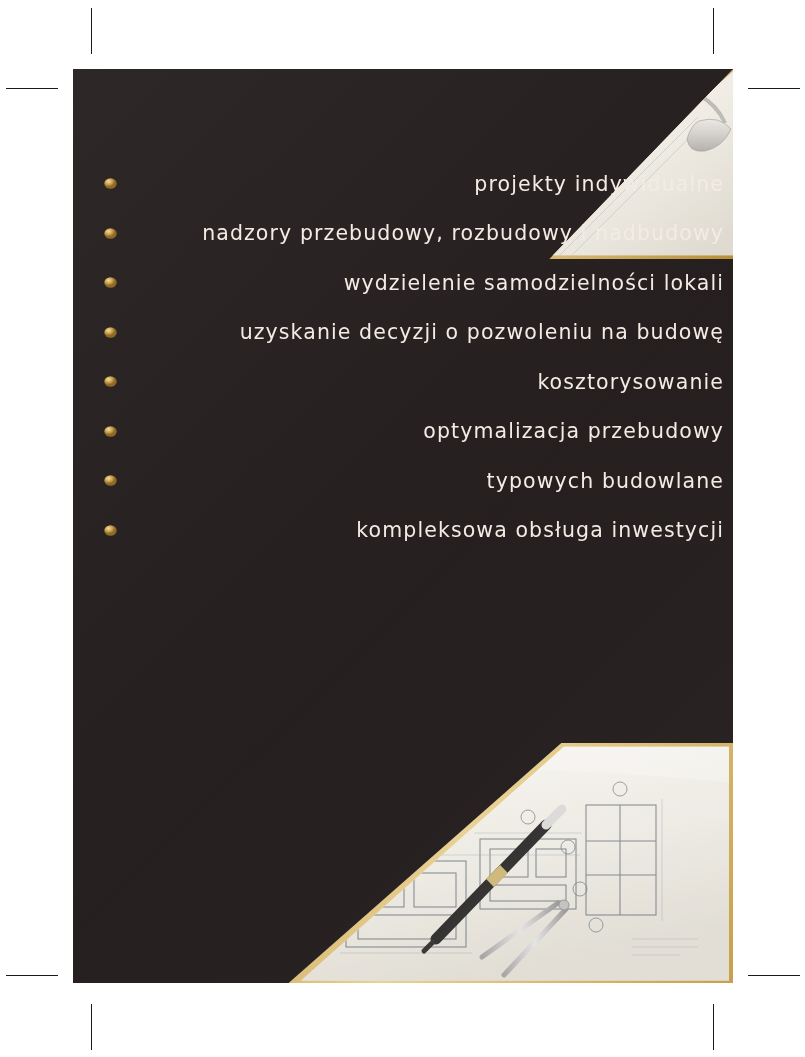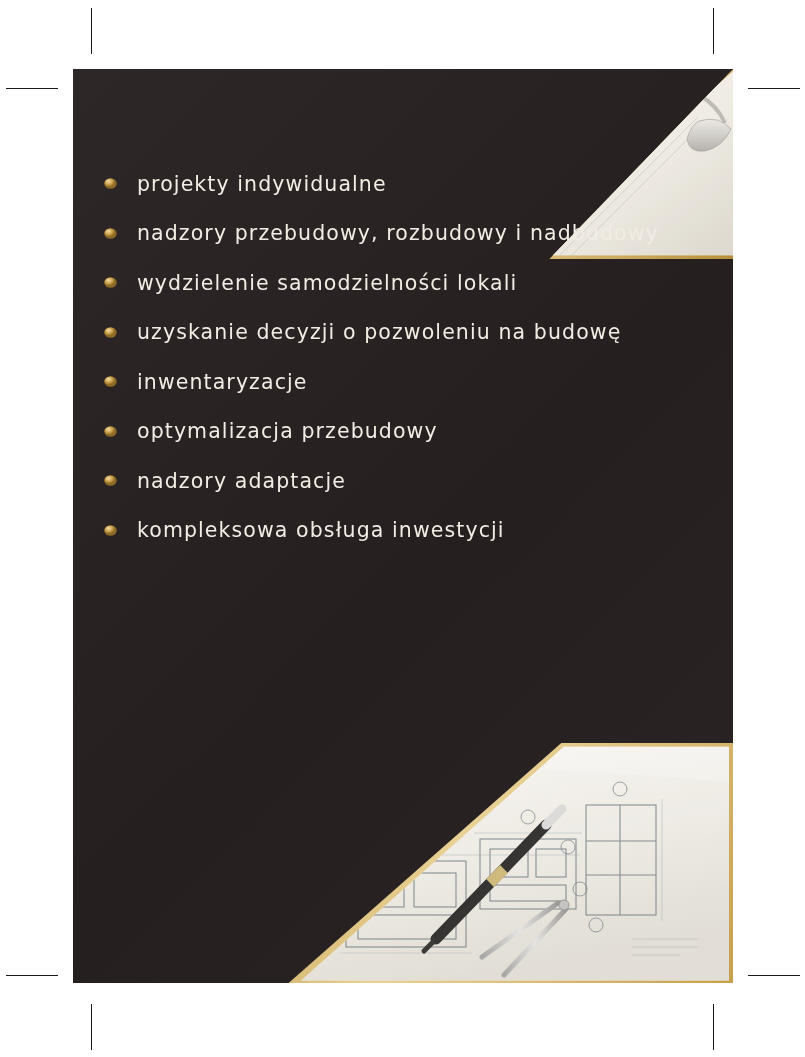--- a/index.html
+++ b/index.html
@@ -52,20 +52,21 @@
   .list {
     position: absolute;
     left: 31px;
     top: 90px;
     width: 620px;
   }
   .list-item {
     display: flex;
     align-items: center;
     height: 49.5px;
+    justify-content: space-between;
   }
   .bullet {
     flex: 0 0 auto;
     width: 13px;
     height: 11px;
     margin-right: 20px;
     position: relative;
   }
   .bullet svg { display: block; }
   .item-label {
@@ -244,39 +245,39 @@
       </span>
       <span class="item-label">uzyskanie decyzji o pozwoleniu na budowę</span>
     </div>
 
     <div class="list-item">
       <span class="bullet">
         <svg width="13" height="11" viewBox="0 0 13 11">
             <ellipse cx="6.5" cy="5.5" rx="6.2" ry="5.2" fill="url(#bg1)"></ellipse>
           </svg>
       </span>
-      <span class="item-label">inwentaryzacje</span>
+      <span class="item-label">kosztorysowanie</span>
     </div>
 
     <div class="list-item">
       <span class="bullet">
         <svg width="13" height="11" viewBox="0 0 13 11">
             <ellipse cx="6.5" cy="5.5" rx="6.2" ry="5.2" fill="url(#bg1)"></ellipse>
           </svg>
       </span>
       <span class="item-label">optymalizacja przebudowy</span>
     </div>
 
     <div class="list-item">
       <span class="bullet">
         <svg width="13" height="11" viewBox="0 0 13 11">
             <ellipse cx="6.5" cy="5.5" rx="6.2" ry="5.2" fill="url(#bg1)"></ellipse>
           </svg>
       </span>
-      <span class="item-label">nadzory adaptacje</span>
+      <span class="item-label">typowych budowlane</span>
     </div>
 
     <div class="list-item">
       <span class="bullet">
         <svg width="13" height="11" viewBox="0 0 13 11">
             <ellipse cx="6.5" cy="5.5" rx="6.2" ry="5.2" fill="url(#bg1)"></ellipse>
           </svg>
       </span>
       <span class="item-label">kompleksowa obsługa inwestycji</span>
     </div>

